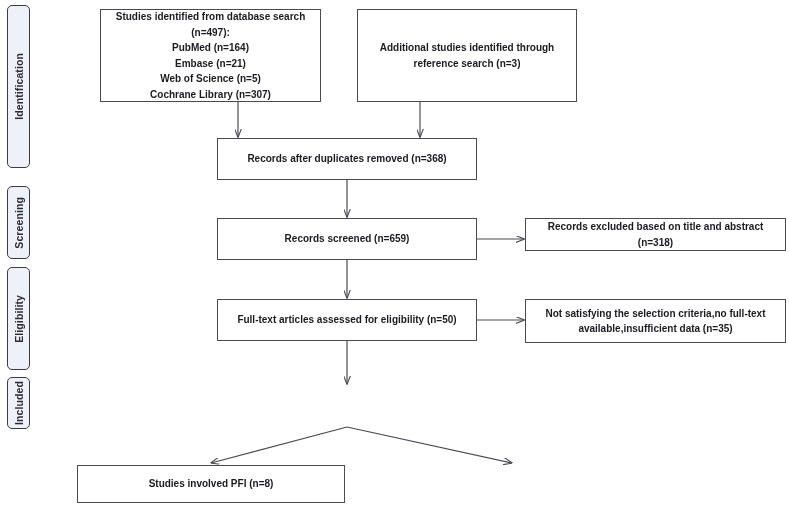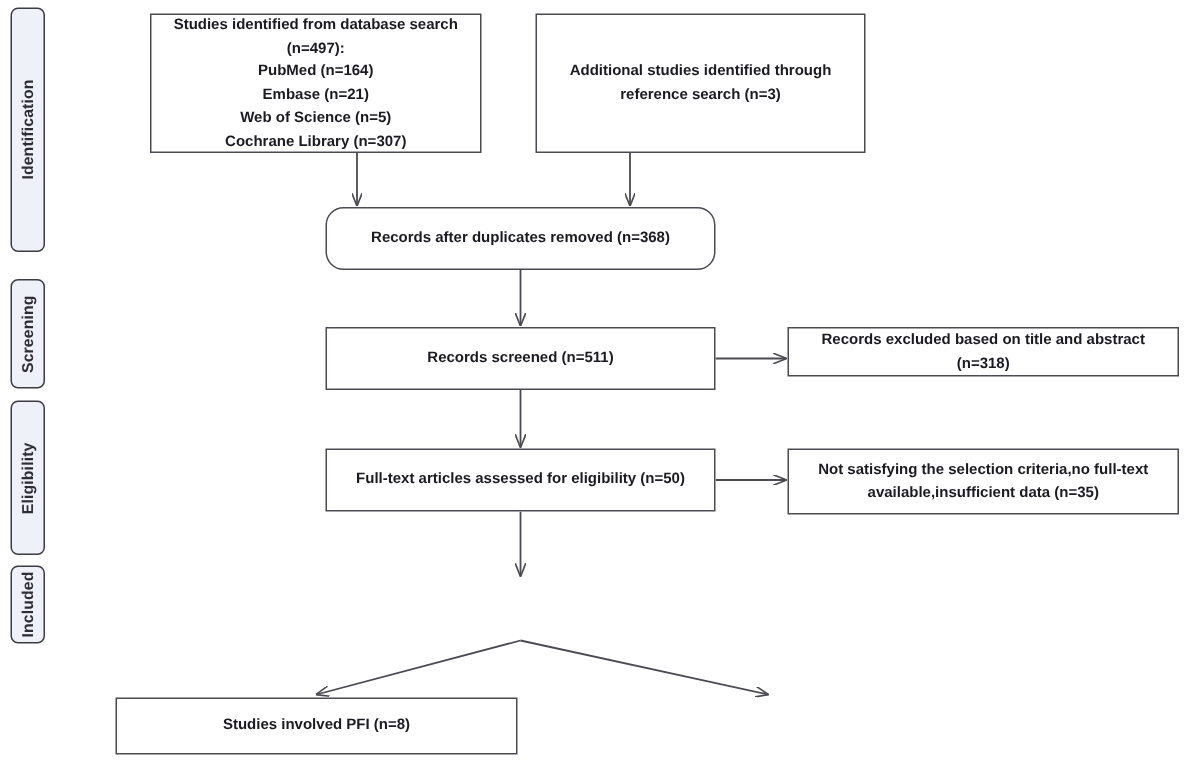--- a/index.html
+++ b/index.html
@@ -120,26 +120,26 @@
 Embase (n=21)
 Web of Science (n=5)
 Cochrane Library (n=307)</span>
   </div>
 
   <div class="box" style="left:357px;top:9px;width:220px;height:93px;">
     <span class="box-text">Additional studies identified through
 reference search (n=3)</span>
   </div>
 
-  <div class="box" style="left:217px;top:138px;width:260px;height:42px;border-radius:12px;">
+  <div class="box" style="left:217px;top:138px;width:260px;height:42px;">
     <span class="box-text">Records after duplicates removed (n=368)</span>
   </div>
 
   <div class="box" style="left:217px;top:218px;width:260px;height:42px;">
-    <span class="box-text">Records screened (n=511)</span>
+    <span class="box-text">Records screened (n=659)</span>
   </div>
 
   <div class="box" style="left:525px;top:218px;width:261px;height:33px;">
     <span class="box-text">Records excluded based on title and abstract (n=318)</span>
   </div>
 
   <div class="box" style="left:217px;top:299px;width:260px;height:42px;">
     <span class="box-text">Full-text articles assessed for eligibility (n=50)</span>
   </div>
 

